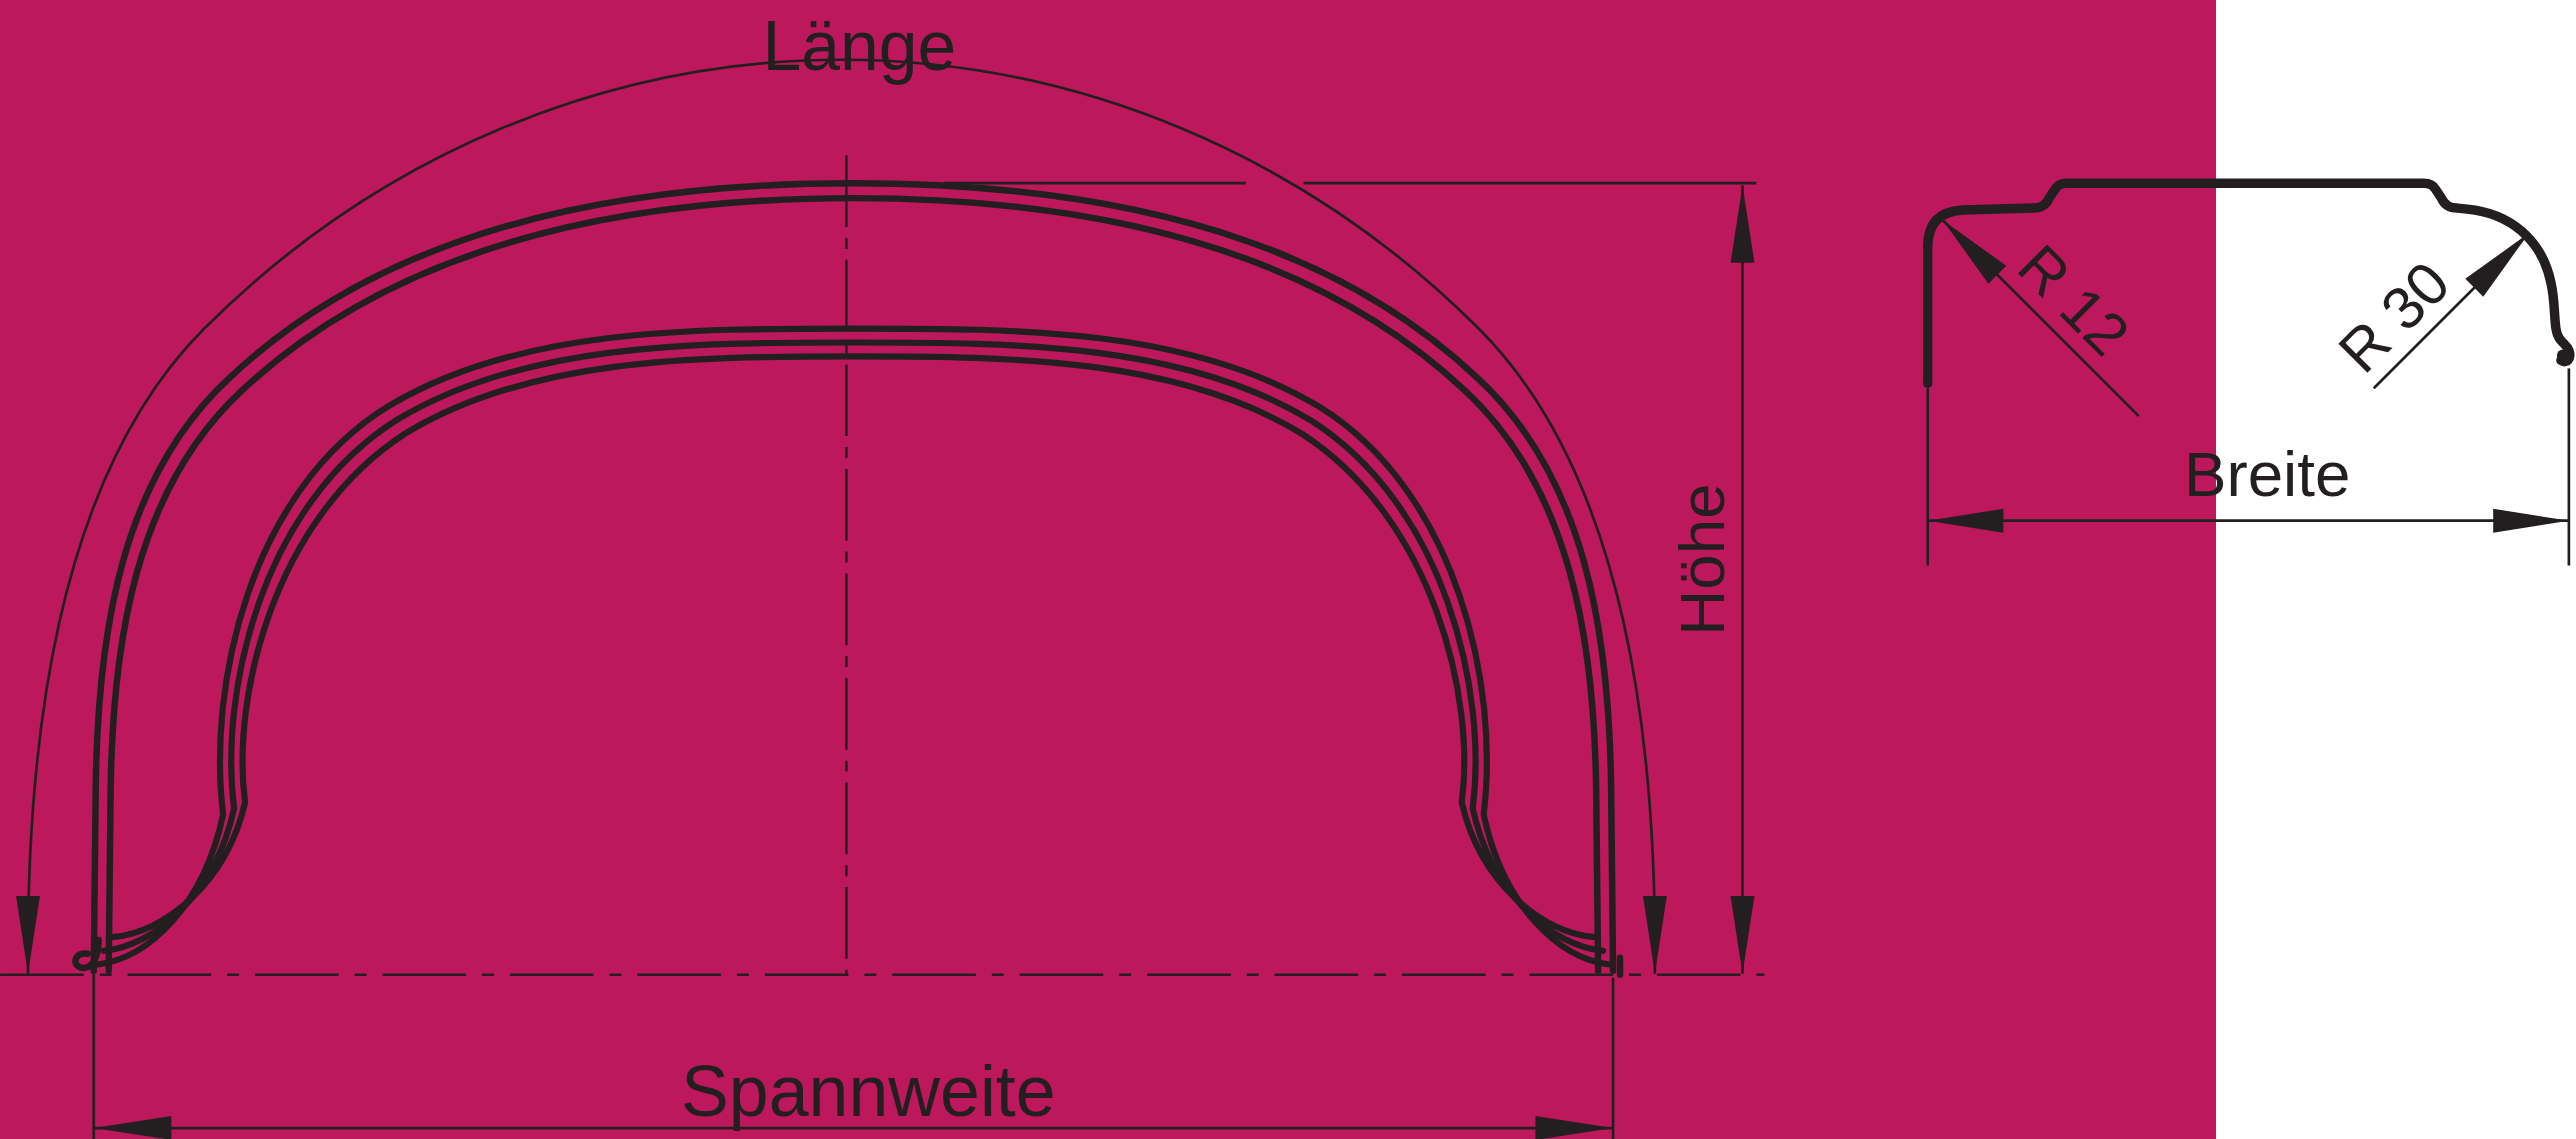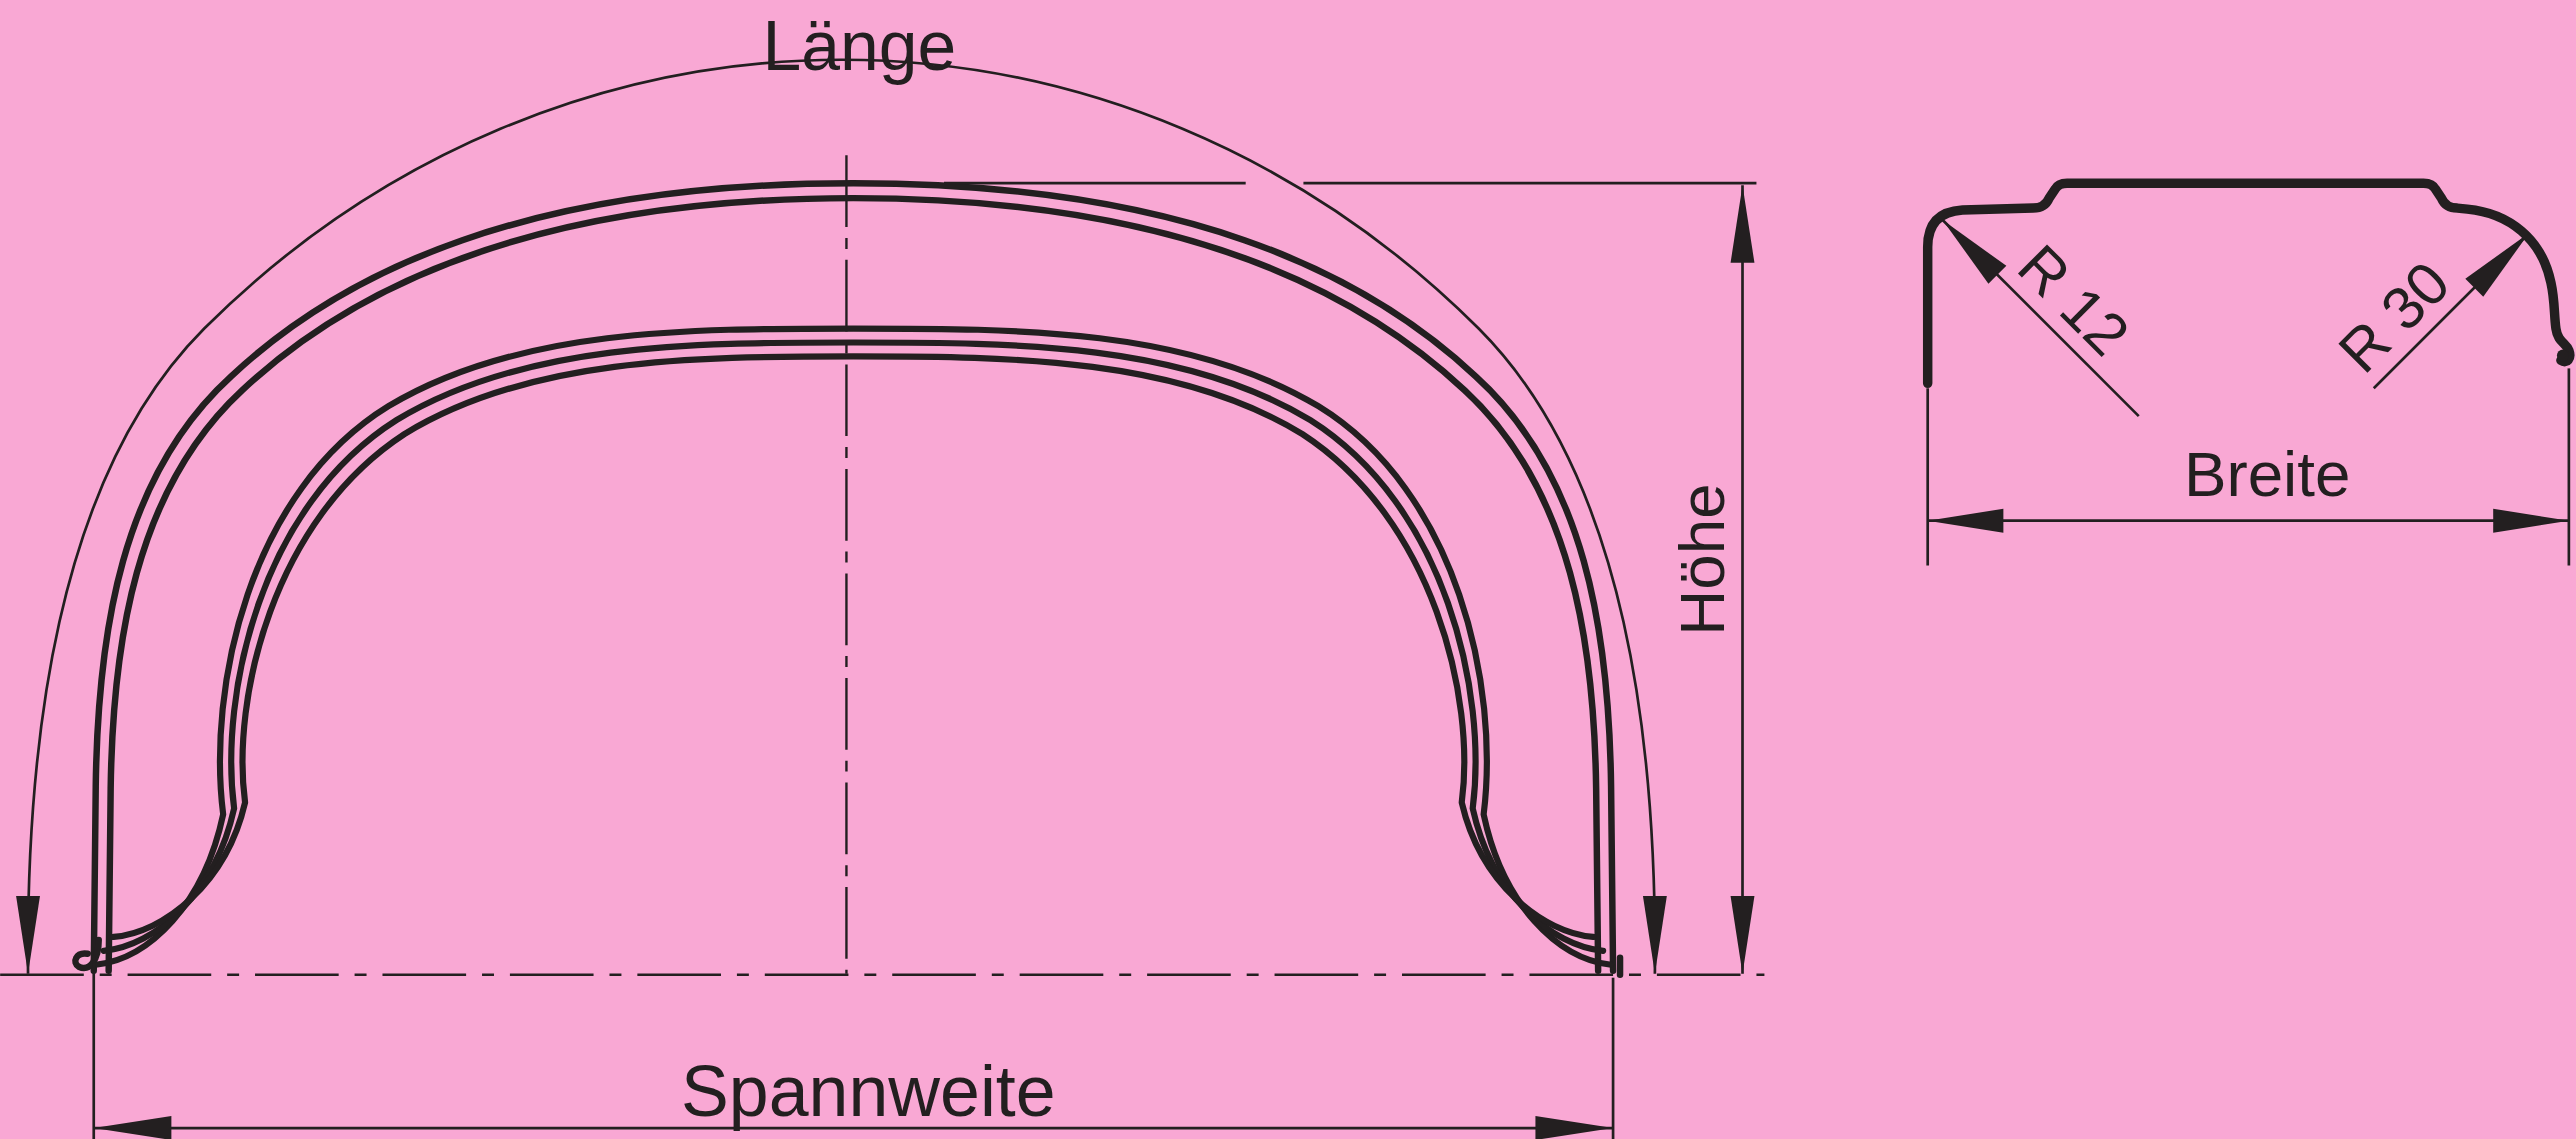--- a/index.html
+++ b/index.html
@@ -1,20 +1,20 @@
 <!DOCTYPE html>
 <html><head>
 <meta charset="utf-8">
 <style>
   html, body { margin: 0; padding: 0; background: #ffffff; }
   .canvas {
     position: relative;
-    width: 2576px;
+    width: 2216px;
     height: 1139px;
-    background: #f9a8d4;
+    background: #be185d;
     font-family: "Liberation Sans", "DejaVu Sans", sans-serif;
     text-align: right;
   }
   svg { display: block; }
   .thick  { stroke: #231f20; stroke-width: 6.5; fill: none; stroke-linecap: round; stroke-linejoin: round; }
   .thick2 { stroke: #231f20; stroke-width: 6.2; fill: none; stroke-linecap: round; stroke-linejoin: round; }
   .xthick { stroke: #231f20; stroke-width: 9.5; fill: none; stroke-linecap: round; stroke-linejoin: round; }
   .thin   { stroke: #231f20; stroke-width: 2.7; fill: none; }
   .dashdot  { stroke: #231f20; stroke-width: 2.7; fill: none; stroke-dasharray: 84 16 12 16; }
   .dashdotv { stroke: #231f20; stroke-width: 2.4; fill: none; stroke-dasharray: 72 11 11 11; }

